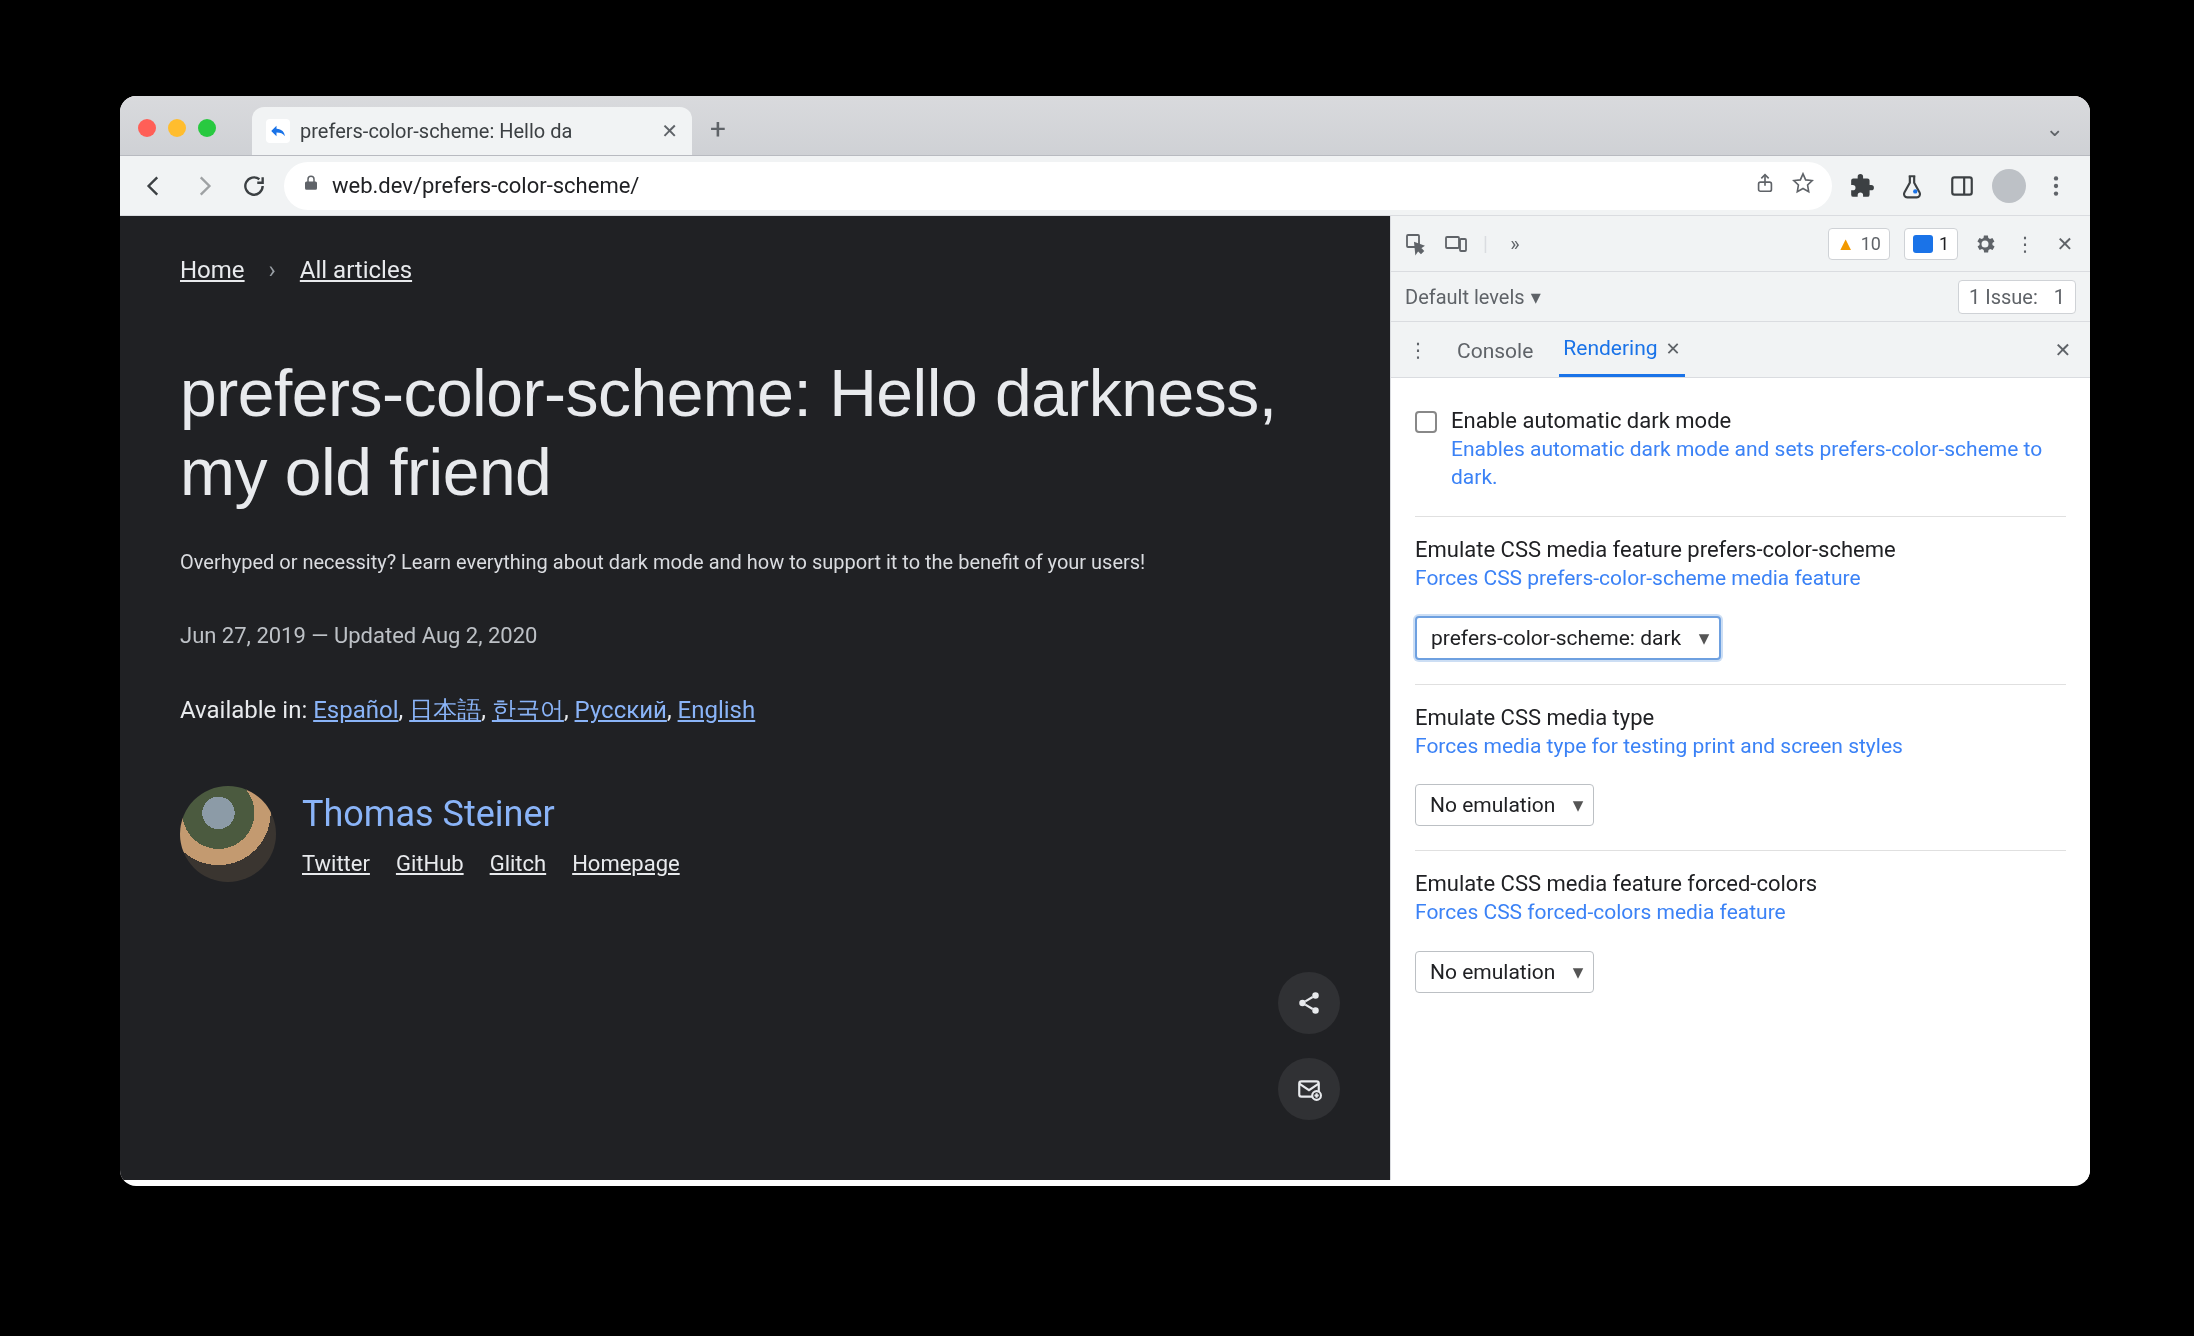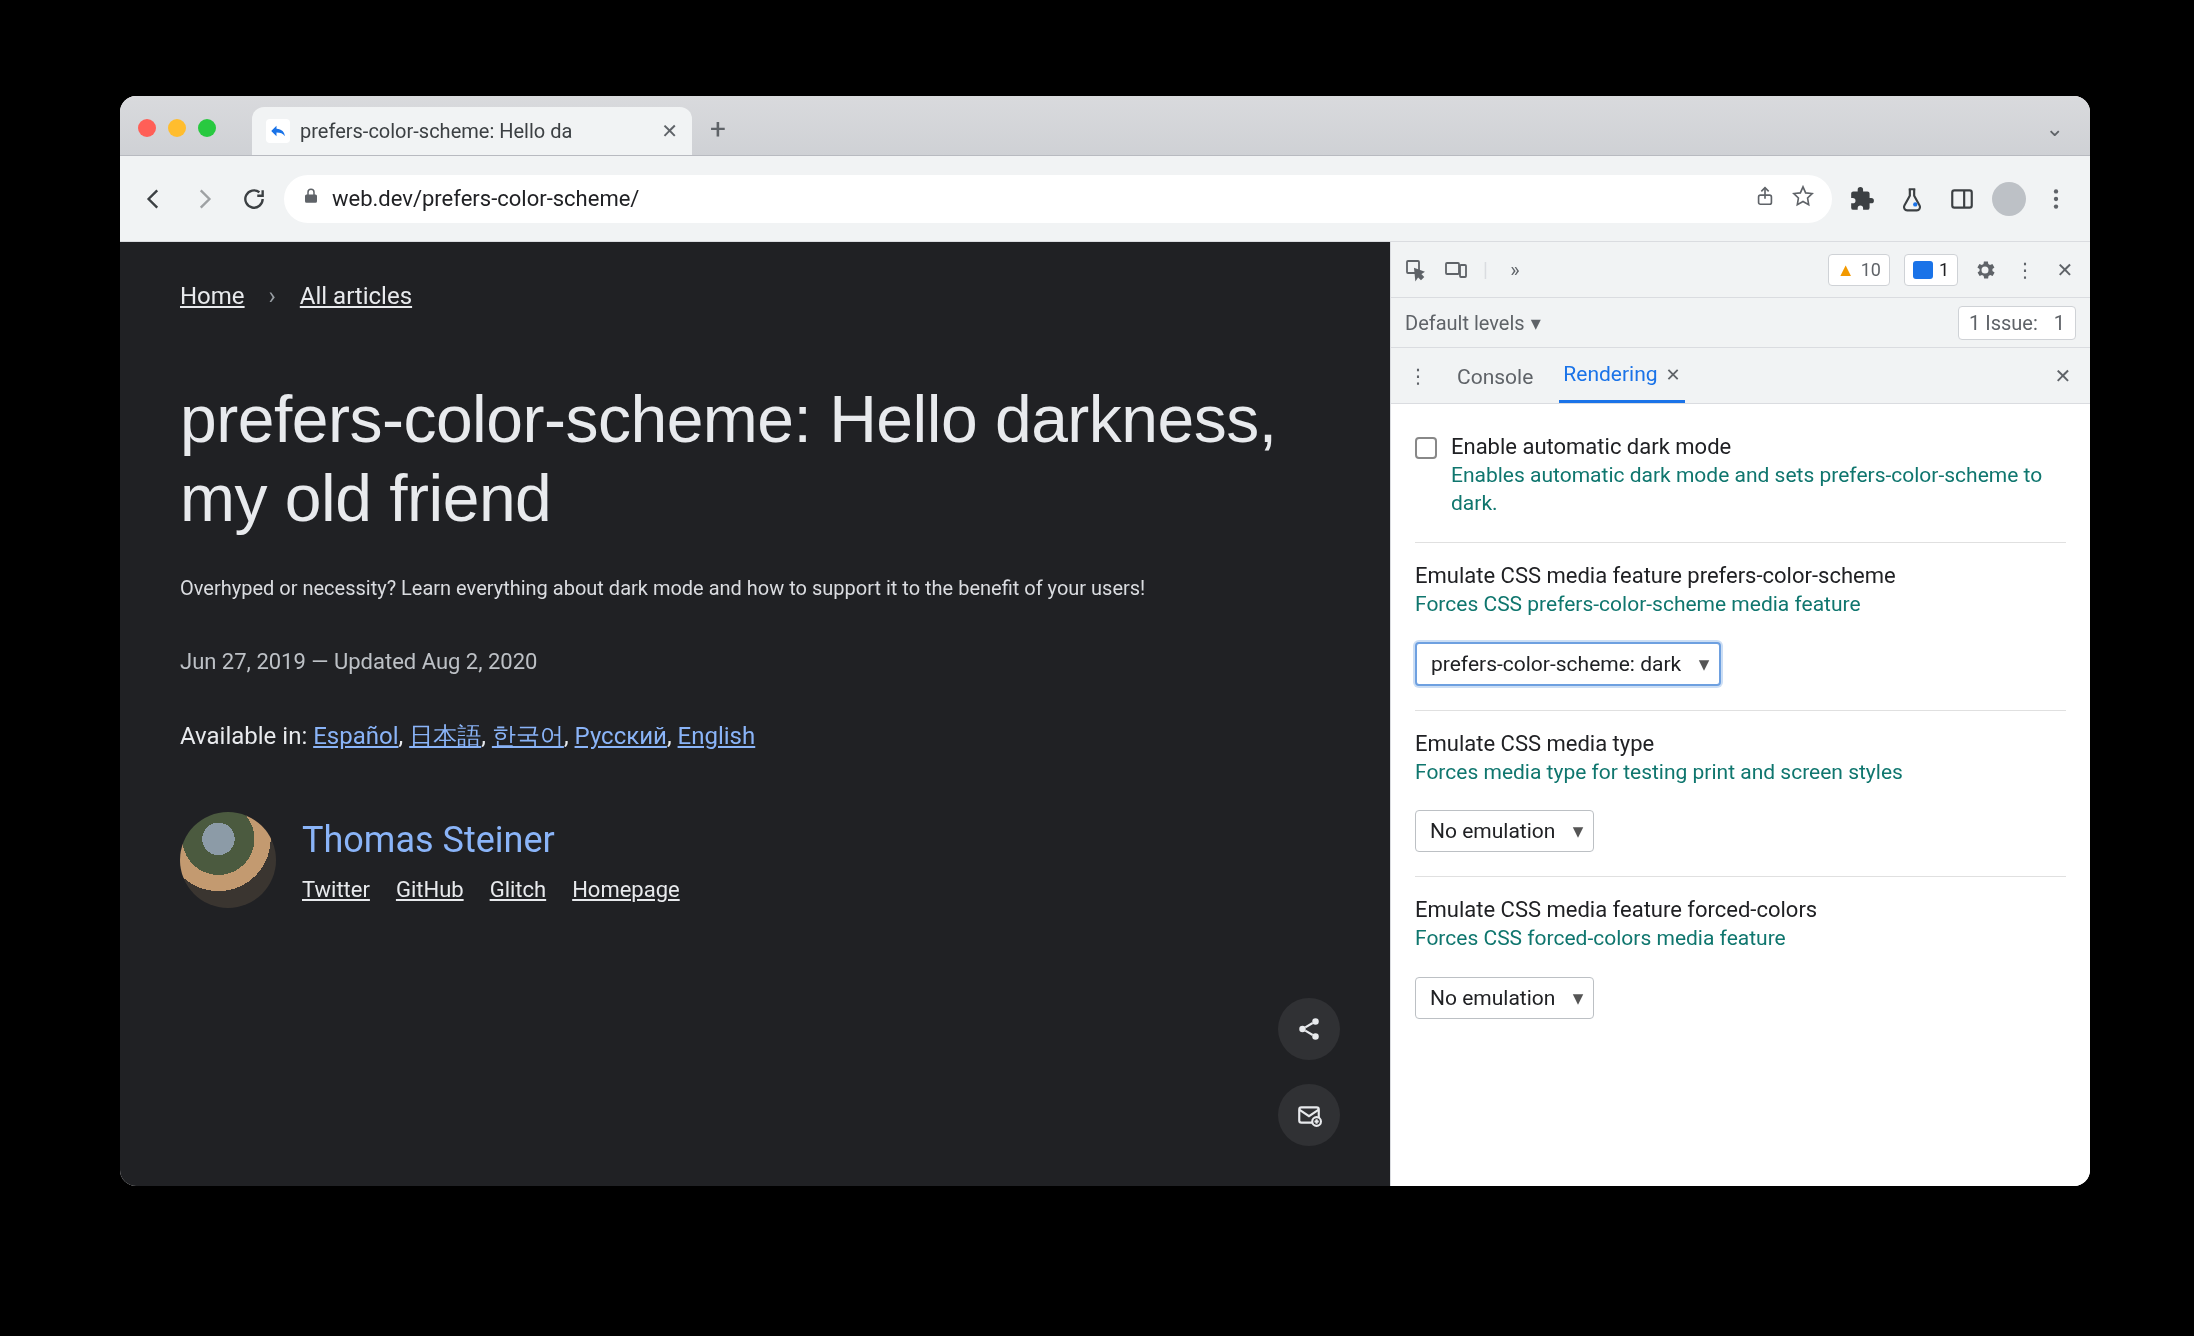--- a/index.html
+++ b/index.html
@@ -52,21 +52,21 @@
   width: 24px; height: 24px; border-radius: 4px;
   background: #fff; display: flex; align-items:center; justify-content:center;
   color:#1a73e8; font-weight:700;
 }
 .tab .tabtitle { flex:1; white-space:nowrap; overflow:hidden; text-overflow:ellipsis; }
 .tab .x { color:#5f6368; font-size:20px; }
 .newtab { color:#5f6368; font-size:28px; margin-left:10px; margin-bottom:10px; }
 .tabs-chevron { margin-left:auto; margin-bottom:14px; color:#5f6368; font-size:22px; margin-right:8px;}
 
 .toolbar {
-  height: 86px;
+  height: 60px;
   background: #f1f3f4;
   display: flex;
   align-items: center;
   padding: 0 14px;
   gap: 10px;
   border-bottom: 1px solid #dadce0;
 }
 .nav-icon { width:40px; height:40px; display:flex;align-items:center;justify-content:center; color:#5f6368; border-radius:50%; }
 .nav-icon svg { width:26px; height:26px; }
 .omnibox {
@@ -184,21 +184,21 @@
 .dt-tab { padding:14px 4px; color:#5f6368; font-size:21px; display:flex;gap:8px;align-items:center; }
 .dt-tab.active { color:#1a73e8; border-bottom:3px solid #1a73e8; }
 .dt-tab .x { font-size:18px; color:#5f6368; }
 .dt-tabs .closep { margin-left:auto; align-self:center; color:#5f6368; }
 
 .dt-body { flex:1; overflow:auto; padding:10px 24px 20px 24px; }
 .dt-section { border-bottom:1px solid #e0e0e0; padding:20px 0 24px 0; }
 .dt-checkrow { display:flex; gap:14px; align-items:flex-start; }
 .dt-check { width:22px;height:22px;border:2px solid #888;border-radius:4px;margin-top:3px;flex-shrink:0; }
 .dt-title { color:#202124; font-size:22px; }
-.dt-desc { color:#0f766e; font-size:21px; margin-top:2px; line-height:1.35; }
+.dt-desc { color:#3b82f6; font-size:21px; margin-top:2px; line-height:1.35; }
 .dt-select {
   margin-top:24px;
   border:1px solid #bcc0c4;
   border-radius:4px;
   padding:8px 38px 8px 14px;
   font-size:21px;
   display:inline-flex;
   align-items:center;
   position:relative;
   background:#fff;

